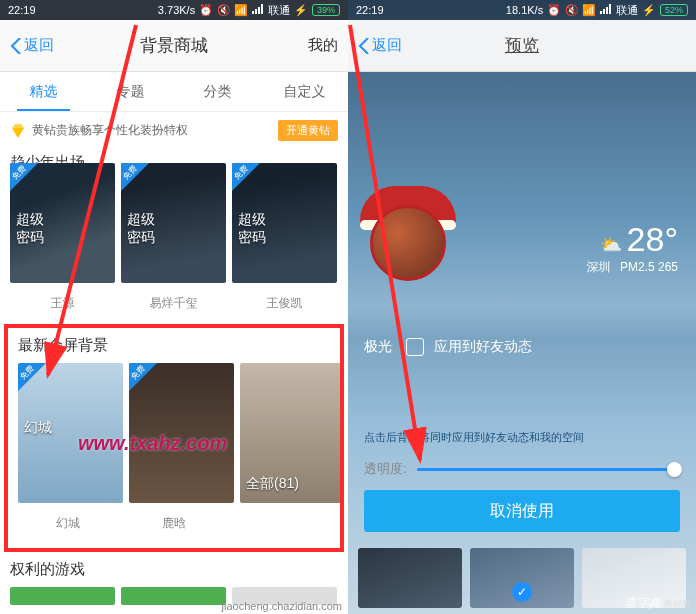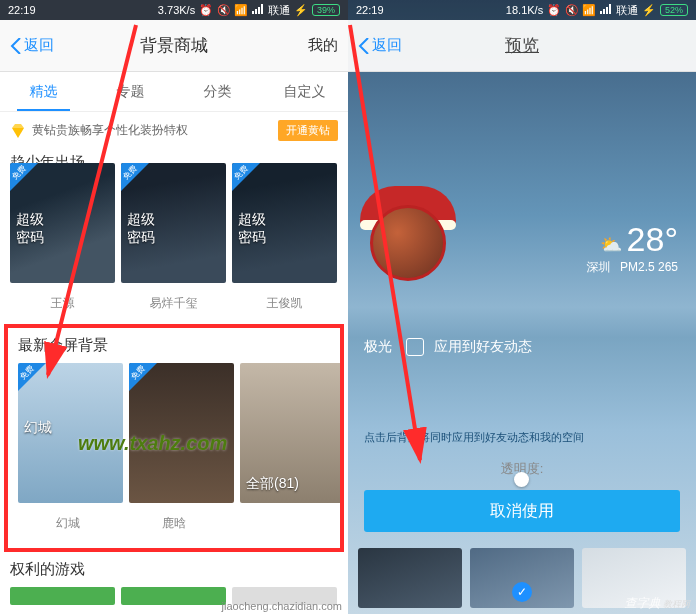--- a/index.html
+++ b/index.html
@@ -69,33 +69,33 @@
   .avatar-hat::after{content:""; position:absolute; bottom:-4px; left:0; right:0; height:10px; background:#fffbe6; border-radius:6px;}
 
   
   .chk-line { position:absolute; top:330px; left:0; right:0; padding:8px 16px; color:#fff; font-size:14px; display:flex; align-items:center; }
   .chk-line .name { margin-right:14px;}
   .chk-box { width:18px; height:18px; border:1px solid #fff; border-radius:3px; margin-right:10px; }
 
   .tip-line { position:absolute; top:430px; left:0; right:0; font-size:11px; color:#1a4f78; padding:0 16px; }
 
   
-  .slider-row { position:absolute; top:460px; left:0; right:0; padding:0 16px; display:flex; align-items:center; color:#888; font-size:13px;flex-direction:column; }
+  .slider-row { position:absolute; top:460px; left:0; right:0; padding:0 16px; display:flex; align-items:center; color:#888; font-size:13px; }
   .slider-track { flex:1; height:3px; background:#1e90ff; margin-left:10px; position:relative; border-radius:2px;}
   .slider-thumb { position:absolute; right:-2px; top:-6px; width:15px; height:15px; background:#fff; border-radius:50%; box-shadow:0 1px 3px rgba(0,0,0,0.3); }
 
   .big-btn { position:absolute; top:490px; left:16px; right:16px; height:42px; background:#1eaaf1; color:#fff; display:flex; align-items:center; justify-content:center; border-radius:3px; font-size:16px; }
 
   
   .thumb-strip { position:absolute; top:548px; left:0; right:0; display:flex; gap:8px; padding:0 10px; }
   .thumb { flex:1; height:60px; border-radius:3px; position:relative; }
   .thumb .check { position:absolute; bottom:6px; left:50%; transform:translateX(-50%); width:20px; height:20px; background:#1e90ff; border-radius:50%; display:flex; align-items:center; justify-content:center; color:#fff; font-size:12px;}
 
   
-  .wm1 { position:absolute; top:432px; left:78px; color:#4d7c0f; font-size:20px; font-weight:bold; font-style:italic; text-shadow:0 0 3px rgba(255,255,255,0.6); pointer-events:none; z-index:20;}
+  .wm1 { position:absolute; top:432px; left:78px; color:#be185d; font-size:20px; font-weight:bold; font-style:italic; text-shadow:0 0 3px rgba(255,255,255,0.6); pointer-events:none; z-index:20;}
   .wm2 { position:absolute; bottom:2px; right:6px; font-size:12px; color:rgba(255,255,255,0.85); font-style:italic; z-index:20;}
   .wm2b { position:absolute; bottom:2px; right:6px; font-size:11px; color:#888; z-index:20;}
   .arrow { position:absolute; pointer-events:none; z-index:25; }
 
   
   .bg-face1 { background: linear-gradient(160deg,#1b2a38 30%,#435463 70%), radial-gradient(circle at 55% 45%, #e6cdbb 0%, #e6cdbb 14%, transparent 15%); background-blend-mode:normal;}
   .bg-face2 { background: linear-gradient(170deg,#18222e 20%,#3a4a5a 80%);}
   .bg-face3 { background: linear-gradient(170deg,#15212d 20%,#344454 80%);}
   .bg-ice   { background: linear-gradient(180deg,#bcd4e6 0%,#7fa7c4 100%);}
   .bg-star  { background: linear-gradient(180deg,#3b2f28 0%,#6b5543 100%);}

